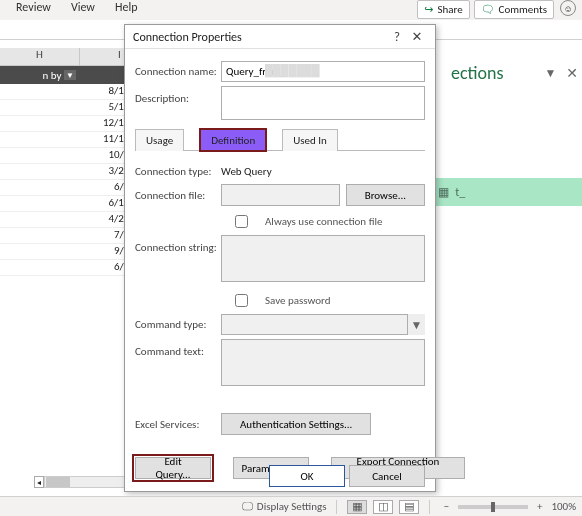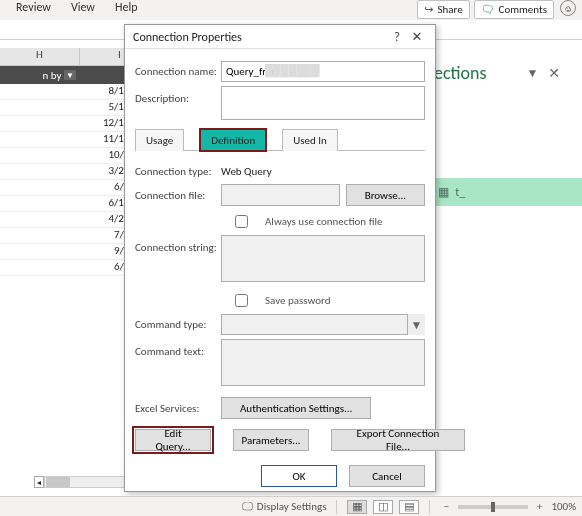--- a/index.html
+++ b/index.html
@@ -10,21 +10,21 @@
 .ribbon .menu-item { padding: 0 10px; font-size: 12px; color: #333; cursor: pointer; }
 .ribbon .spacer { flex: 1; }
 .rbtn { display: inline-flex; align-items: center; gap: 4px; padding: 2px 6px; border: 1px solid #c0c0c0; border-radius: 2px; font-size: 11px; cursor: pointer; background: #fff; margin-left: 4px; }
 .smiley { width: 16px; height: 16px; border: 1px solid #888; border-radius: 50%; display: inline-flex; align-items: center; justify-content: center; font-size: 9px; margin-left: 6px; cursor: pointer; }
 
 
 .thinbar { position: absolute; top: 20px; left: 0; right: 0; height: 20px; background: #fff; border-bottom: 1px solid #d0d0d0; }
 
 
 .right-panel { position: absolute; top: 48px; right: 0; width: 150px; bottom: 20px; background: #fff; border-left: 0 solid #e0e0e0; }
-.rp-title { font-size: 18px; color: #217346; padding: 14px 22px 14px 2px; display: flex; align-items: center; }
+.rp-title { font-size: 18px; color: #217346; padding: 14px 4px 14px 2px; display: flex; align-items: center; margin-left: 17px; }
 .rp-title .dd { margin-left: auto; font-size: 12px; color: #666; cursor: pointer; }
 .rp-title .x { margin-left: 10px; font-size: 14px; color: #666; cursor: pointer; }
 .rp-band { position:absolute; top:130px; left:0; right:0; height:28px; background:#a8e6c5; display:flex; align-items:center; padding-left:6px; color:#4e6e5d; font-size:12px; }
 
 
 .sheet { position: absolute; top: 48px; left: 0; width: 160px; bottom: 20px; background: #fff; }
 .colheads { display: flex; height: 18px; background: #e6e6e6; border-bottom: 1px solid #c8c8c8; }
 .colheads div { flex: 1; text-align: center; border-right: 1px solid #c8c8c8; font-size: 11px; color: #444; }
 .hdrcell { background: #4b4b4b; color: #fff; height: 18px; display:flex; align-items:center; justify-content:flex-end; padding-right:4px; font-size:11px; }
 .datecell { height: 16px; text-align: right; padding-right: 4px; font-size: 11px; border-bottom: 1px solid #eee; }
@@ -53,33 +53,33 @@
 .row .lbl { width: 86px; color:#444; font-size:11px; }
 .row .lblt { width:86px; color:#444; font-size:11px; padding-top:6px; align-self:flex-start; }
 .row .val { flex:1; }
 .inp, .ta { width:100%; border:1px solid #adadad; padding:3px 4px; font-size:11px; font-family:inherit; background:#fff; }
 .inp[readonly], .ta[readonly] { background:#fff; }
 .inp.dis, .ta.dis { background:#f0f0f0; color:#888; }
 .ta { resize:none; }
 
 .tabs { display:flex; gap:16px; margin-top:6px; }
 .tab { padding:4px 10px; border:1px solid #bbb; border-bottom:none; background:#f6f6f6; font-size:11px; cursor:pointer; position:relative; }
-.tab.active { background:#14b8a6; }
+.tab.active { background:#8b5cf6; }
 .tabstrip-border { border-bottom:1px solid #bbb; margin-top:-1px; }
 .tab.outline { outline:2px solid #7a1a1a; outline-offset:-1px; }
 
 .cbx { display:flex; align-items:center; gap:14px; font-size:11px; color:#555; margin:6px 0 4px 96px; }
 .cbx input { width:13px; height:13px; }
 
 .btn { display:inline-flex; align-items:center; justify-content:center; min-width:76px; height:22px; padding:0 18px; font-size:11px; border:1px solid #adadad; background:#e1e1e1; cursor:pointer; }
 .btn.primary { border:1.5px solid #2b579a; background:#fff; }
 .btn.small { min-width:64px; }
 .btn-redbox { outline:2.5px solid #7a1a1a; outline-offset:1px; }
 
-.dlg-footer { position:absolute; bottom:0; left:0; right:0; height:30px; display:flex; align-items:center; justify-content:flex-end; gap:12px; padding:0 10px; }
+.dlg-footer { position:absolute; bottom:0; left:0; right:0; height:30px; display:flex; align-items:center; justify-content:flex-end; gap:4px; padding:0 10px; }
 
 .select-like { position:relative; }
 .select-like .caret { position:absolute; right:0; top:0; width:18px; height:100%; border-left:1px solid #adadad; display:flex; align-items:center; justify-content:center; color:#666; cursor:pointer; background:#eee; }
 
 </style>
 </head>
 <body>
 
 <div class="ribbon">
   <div class="menu-item">Review</div>
@@ -193,25 +193,25 @@
         <div class="lbl">Command type:</div>
         <div class="val select-like">
           <input class="inp dis" type="text" readonly="" value="" style="">
           <div class="caret">▼</div>
         </div>
       </div>
       <div class="row" style="align-items:flex-start;">
         <div class="lblt">Command text:</div>
         <div class="val"><textarea class="ta dis" rows="3" readonly="" style=""></textarea></div>
       </div>
-      <div class="row" style="margin-top:8px;">
+      <div class="row" style="margin-top:24px;">
         <div class="lbl">Excel Services:</div>
         <div class="val"><button class="btn" style="min-width:140px;">Authentication Settings...</button></div>
       </div>
-      <div class="row" style="margin-top:10px; gap:22px;">
+      <div class="row" style="margin-top:22px; gap:22px;">
         <button class="btn btn-redbox">Edit Query...</button>
         <button class="btn">Parameters...</button>
         <button class="btn" style="min-width:134px;">Export Connection File...</button>
       </div>
     </div>
   </div>
   <div class="dlg-footer">
     <button class="btn primary">OK</button>
     <button class="btn">Cancel</button>
   </div>

